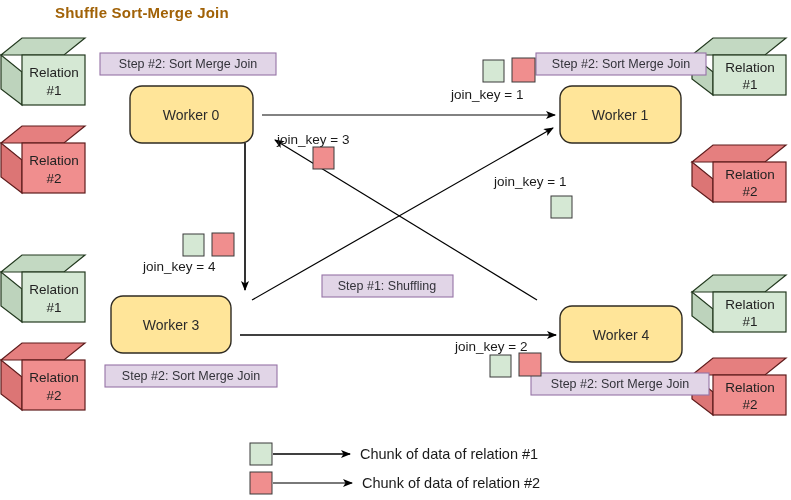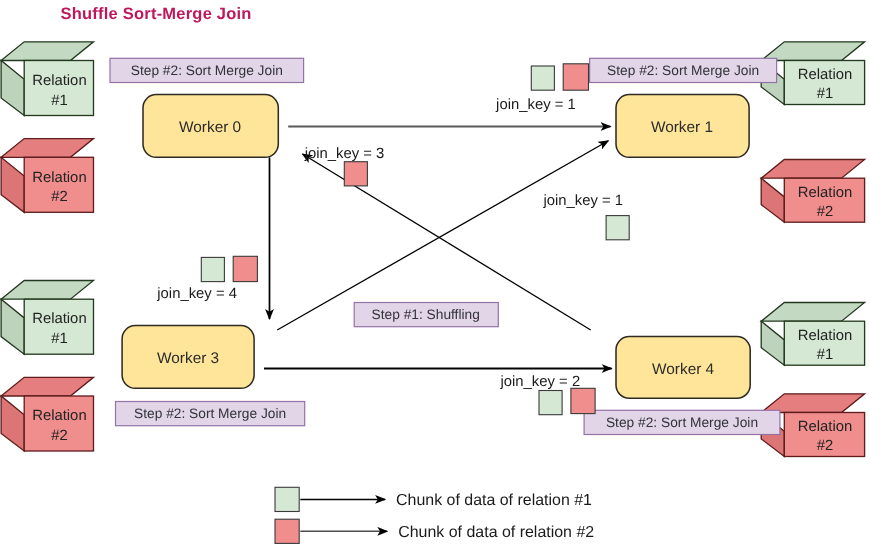--- a/index.html
+++ b/index.html
@@ -21,21 +21,21 @@
     top: 0;
     width: 791px;
     height: 500px;
   }
   .title {
     position: absolute;
     left: 55px;
     top: 4px;
     font-size: 15px;
     font-weight: bold;
-    color: #be185d;
+    color: #a16207;
     letter-spacing: 0.2px;
   }
   .relation-label {
     font-size: 13.5px;
     fill: #222222;
     text-anchor: middle;
     font-family: "Liberation Sans", sans-serif;
   }
   .worker-label {
     font-size: 14px;

